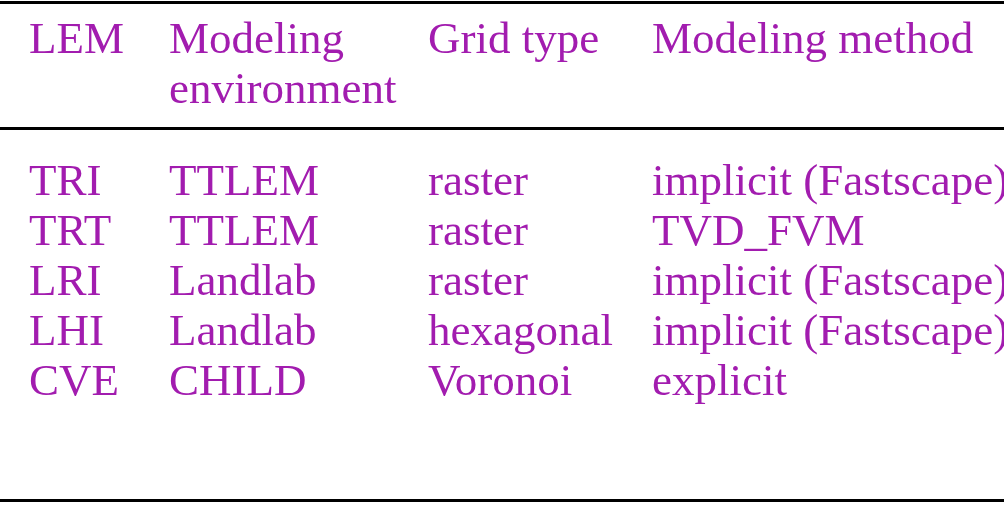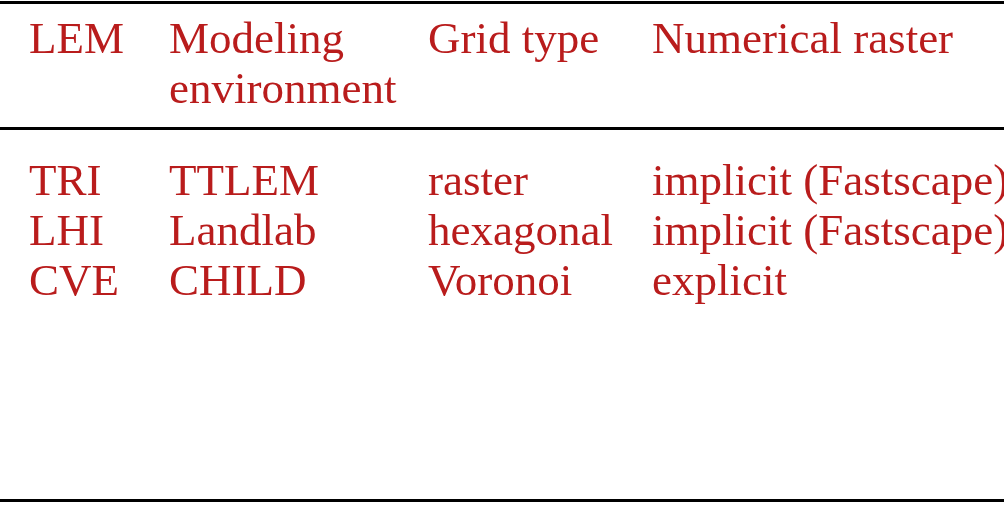--- a/index.html
+++ b/index.html
@@ -28,21 +28,21 @@
 
   table.lem-table {
     position: absolute;
     left: 0;
     top: 0;
     width: 1004px;
     border-collapse: collapse;
     table-layout: fixed;
     font-size: 45px;
     line-height: 50px;
-    color: #b91c1c;
+    color: #a21caf;
   }
   col.c1 { width: 169px; }
   col.c2 { width: 259px; }
   col.c3 { width: 224px; }
   col.c4 { width: 352px; }
 
   th, td {
     margin: 0;
     padding: 0;
     text-align: left;
@@ -74,27 +74,39 @@
       <col class="c1">
         <col class="c2">
         <col class="c3">
         <col class="c4">
     </colgroup>
     <thead>
       <tr>
         <th class="c1">LEM</th>
         <th class="c2">Modeling environment</th>
         <th class="c3">Grid type</th>
-        <th class="c4">Numerical raster</th>
+        <th class="c4">Modeling method</th>
       </tr>
     </thead>
     <tbody>
       <tr>
         <td class="c1">TRI</td>
         <td class="c2">TTLEM</td>
+        <td class="c3">raster</td>
+        <td class="c4">implicit (Fastscape)</td>
+      </tr>
+      <tr>
+        <td class="c1">TRT</td>
+        <td class="c2">TTLEM</td>
+        <td class="c3">raster</td>
+        <td class="c4">TVD_FVM</td>
+      </tr>
+      <tr>
+        <td class="c1">LRI</td>
+        <td class="c2">Landlab</td>
         <td class="c3">raster</td>
         <td class="c4">implicit (Fastscape)</td>
       </tr>
       <tr>
         <td class="c1">LHI</td>
         <td class="c2">Landlab</td>
         <td class="c3">hexagonal</td>
         <td class="c4">implicit (Fastscape)</td>
       </tr>
       <tr>

